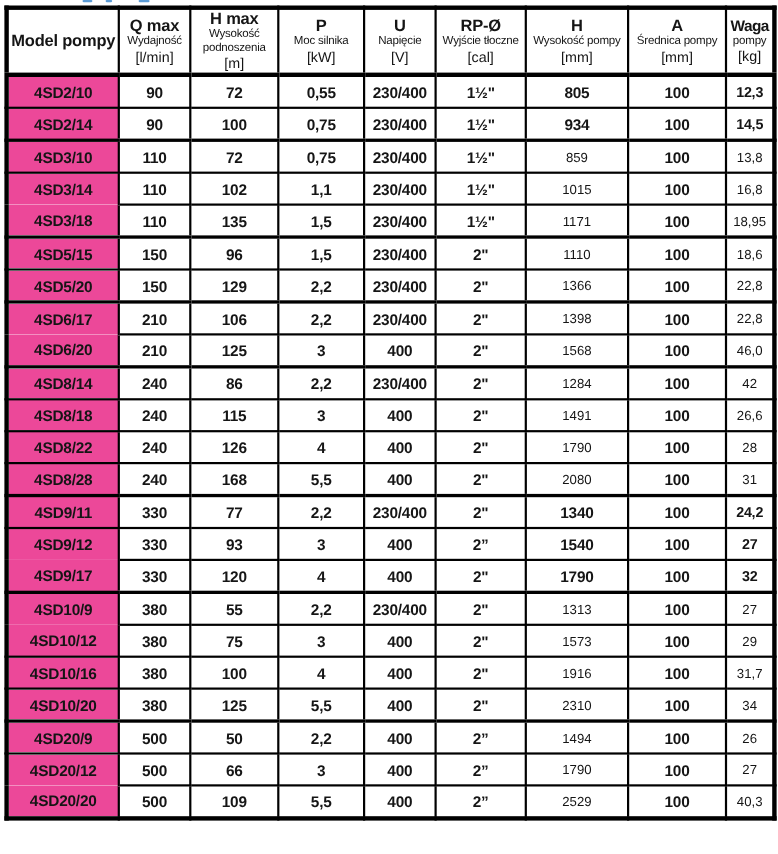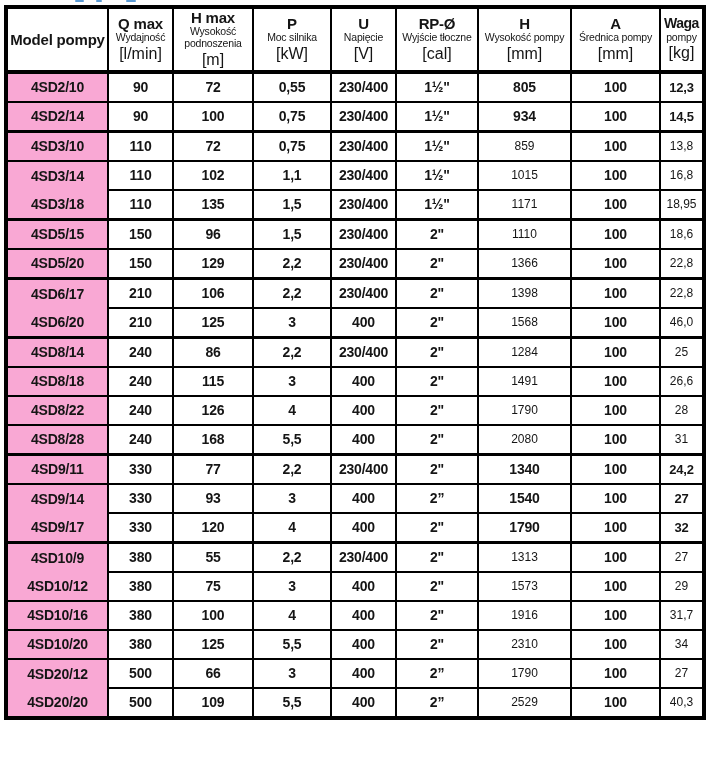--- a/index.html
+++ b/index.html
@@ -63,35 +63,35 @@
     line-height: 1.15;
     letter-spacing: -0.2px;
   }
   .h-sub {
     font-size: 10.5px;
     font-weight: normal;
     line-height: 1.12;
     letter-spacing: -0.2px;
   }
   .h-unit {
-    font-size: 16px;
+    font-size: 13px;
     font-weight: normal;
     line-height: 1.25;
   }
   .h-sub:empty, .h-unit:empty { display: none; }
   th.col-waga .h-title { font-size: 14px; letter-spacing: -0.5px; }
 
   tbody td {
     height: 27px;
     font-size: 14px;
     font-weight: bold;
     letter-spacing: -0.2px;
   }
   td.model {
-    background: #f9a8d4;
+    background: #ec4899;
     font-size: 14px;
   }
   td.cell-waga { font-size: 13px; }
   tbody td.small {
     font-size: 12px;
     font-weight: normal;
     letter-spacing: 0;
     text-align: center;
   }
   tr.group-start td { border-top: 3px solid #000; }
@@ -269,21 +269,21 @@
   </tr>
         <tr class="group-start">
     <td class="model cell-model">4SD8/14</td>
     <td class="cell-qmax">240</td>
     <td class="cell-hmax">86</td>
     <td class="cell-p">2,2</td>
     <td class="cell-u">230/400</td>
     <td class="cell-rp">2"</td>
     <td class="cell-h small">1284</td>
     <td class="cell-a">100</td>
-    <td class="cell-waga small">25</td>
+    <td class="cell-waga small">42</td>
   </tr>
         <tr>
     <td class="model cell-model">4SD8/18</td>
     <td class="cell-qmax">240</td>
     <td class="cell-hmax">115</td>
     <td class="cell-p">3</td>
     <td class="cell-u">400</td>
     <td class="cell-rp">2"</td>
     <td class="cell-h small">1491</td>
     <td class="cell-a">100</td>
@@ -316,21 +316,21 @@
     <td class="cell-qmax">330</td>
     <td class="cell-hmax">77</td>
     <td class="cell-p">2,2</td>
     <td class="cell-u">230/400</td>
     <td class="cell-rp">2"</td>
     <td class="cell-h">1340</td>
     <td class="cell-a">100</td>
     <td class="cell-waga">24,2</td>
   </tr>
         <tr>
-    <td class="model cell-model">4SD9/14</td>
+    <td class="model cell-model">4SD9/12</td>
     <td class="cell-qmax">330</td>
     <td class="cell-hmax">93</td>
     <td class="cell-p">3</td>
     <td class="cell-u">400</td>
     <td class="cell-rp">2”</td>
     <td class="cell-h">1540</td>
     <td class="cell-a">100</td>
     <td class="cell-waga">27</td>
   </tr>
         <tr>
@@ -381,20 +381,31 @@
     <td class="model cell-model">4SD10/20</td>
     <td class="cell-qmax">380</td>
     <td class="cell-hmax">125</td>
     <td class="cell-p">5,5</td>
     <td class="cell-u">400</td>
     <td class="cell-rp">2"</td>
     <td class="cell-h small">2310</td>
     <td class="cell-a">100</td>
     <td class="cell-waga small">34</td>
   </tr>
+        <tr class="group-start">
+    <td class="model cell-model">4SD20/9</td>
+    <td class="cell-qmax">500</td>
+    <td class="cell-hmax">50</td>
+    <td class="cell-p">2,2</td>
+    <td class="cell-u">400</td>
+    <td class="cell-rp">2”</td>
+    <td class="cell-h small">1494</td>
+    <td class="cell-a">100</td>
+    <td class="cell-waga small">26</td>
+  </tr>
         <tr>
     <td class="model cell-model">4SD20/12</td>
     <td class="cell-qmax">500</td>
     <td class="cell-hmax">66</td>
     <td class="cell-p">3</td>
     <td class="cell-u">400</td>
     <td class="cell-rp">2”</td>
     <td class="cell-h small">1790</td>
     <td class="cell-a">100</td>
     <td class="cell-waga small">27</td>

